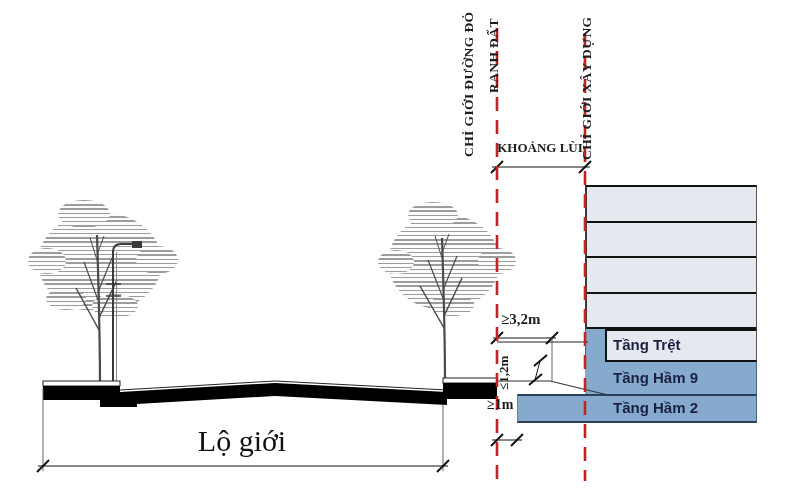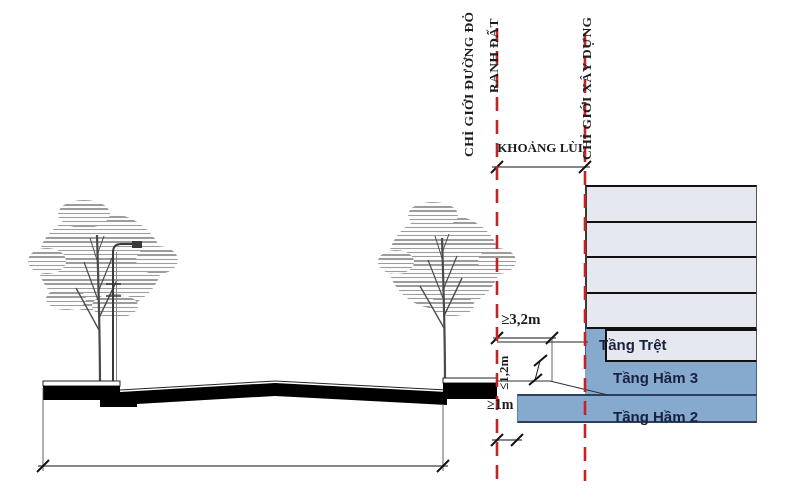--- a/index.html
+++ b/index.html
@@ -136,32 +136,33 @@
     <div class="floor-row"></div>
     <div class="floor-row"></div>
     <div class="floor-row"></div>
     <div class="floor-row"></div>
   </div>
   <div class="tret-strip"></div>
   <div class="tret-box"></div>
   <div class="ham1"></div>
   <div class="ham2"></div>
 
-  <div class="lvl-label" style="left:599px;top:336px;">Tầng Trệt</div>
-  <div class="lvl-label" style="left:613px;top:369px;">Tầng Hầm 3</div>
-  <div class="lvl-label" style="left:613px;top:399px;margin-top:9px;">Tầng Hầm 2</div>
+  <div class="lvl-label" style="left:613px;top:336px;">Tầng Trệt</div>
+  <div class="lvl-label" style="left:613px;top:369px;">Tầng Hầm 9</div>
+  <div class="lvl-label" style="left:613px;top:399px;">Tầng Hầm 2</div>
 
   <svg class="toplayer" width="800" height="500" style="z-index:4;">
     <line x1="497" y1="28" x2="497" y2="484" stroke="#c32323" stroke-width="2.6" stroke-dasharray="14 9"></line>
     <line x1="585" y1="33" x2="585" y2="481" stroke="#c32323" stroke-width="2.6" stroke-dasharray="14 9"></line>
   </svg>
 
   <div class="vlabel" style="left:477px;top:141px;">CHỈ GIỚI ĐƯỜNG ĐỎ</div>
   <div class="vlabel" style="left:502px;top:77px;">RANH ĐẤT</div>
   <div class="vlabel" style="left:595px;top:144px;">CHỈ GIỚI XÂY DỰNG</div>
 
   <div class="hlabel" style="left:492px;top:140px;width:96px;text-align:center;font-size:13px;">KHOẢNG LÙI</div>
 
   <div class="hlabel" style="left:501px;top:311px;font-size:15px;">≥3,2m</div>
   <div class="vlabel" style="left:512px;top:374px;font-size:13px;letter-spacing:0;">≤1,2m</div>
   <div class="hlabel" style="left:487px;top:397px;font-size:14px;">≥1m</div>
 
+  <div class="road-label">Lộ giới</div>
 </div>
 
 </body></html>

